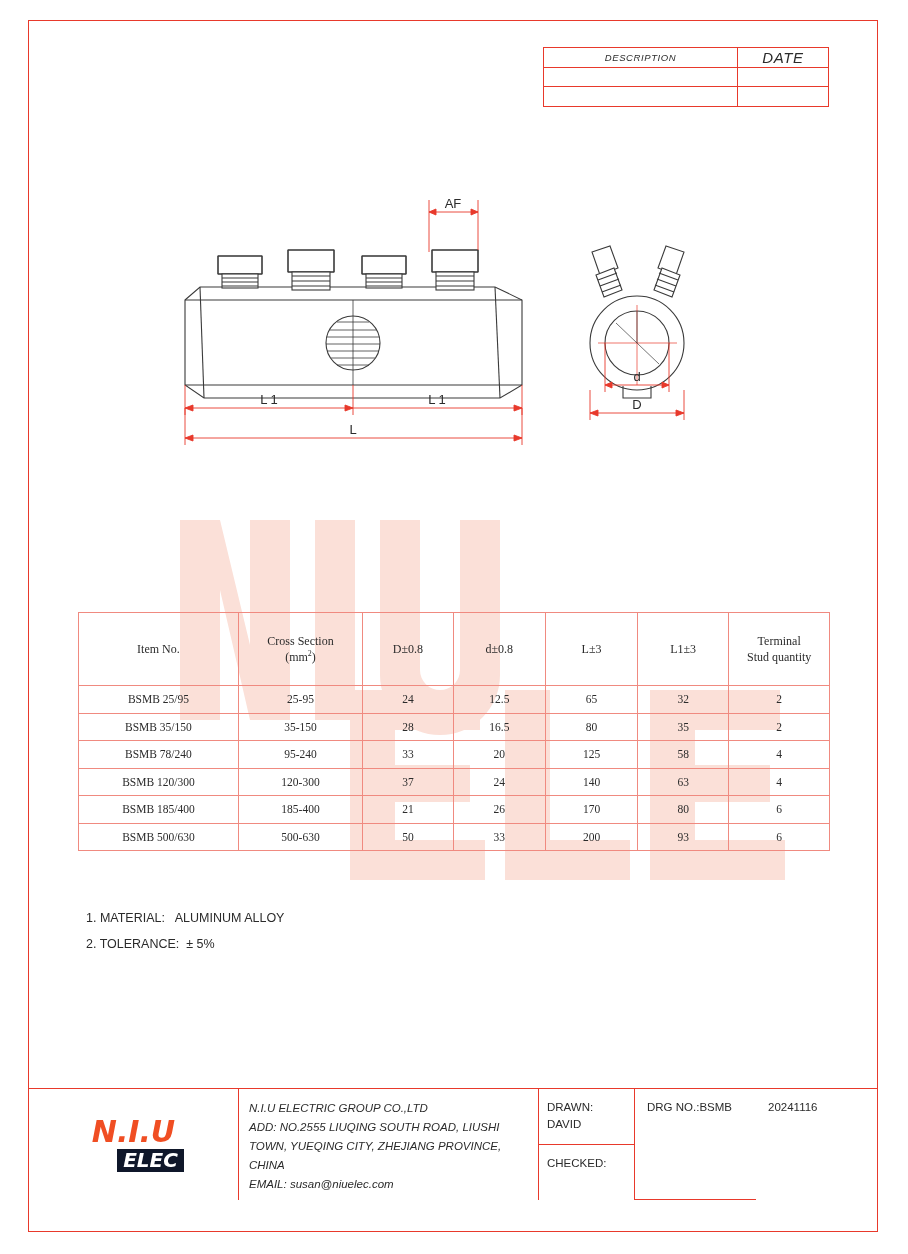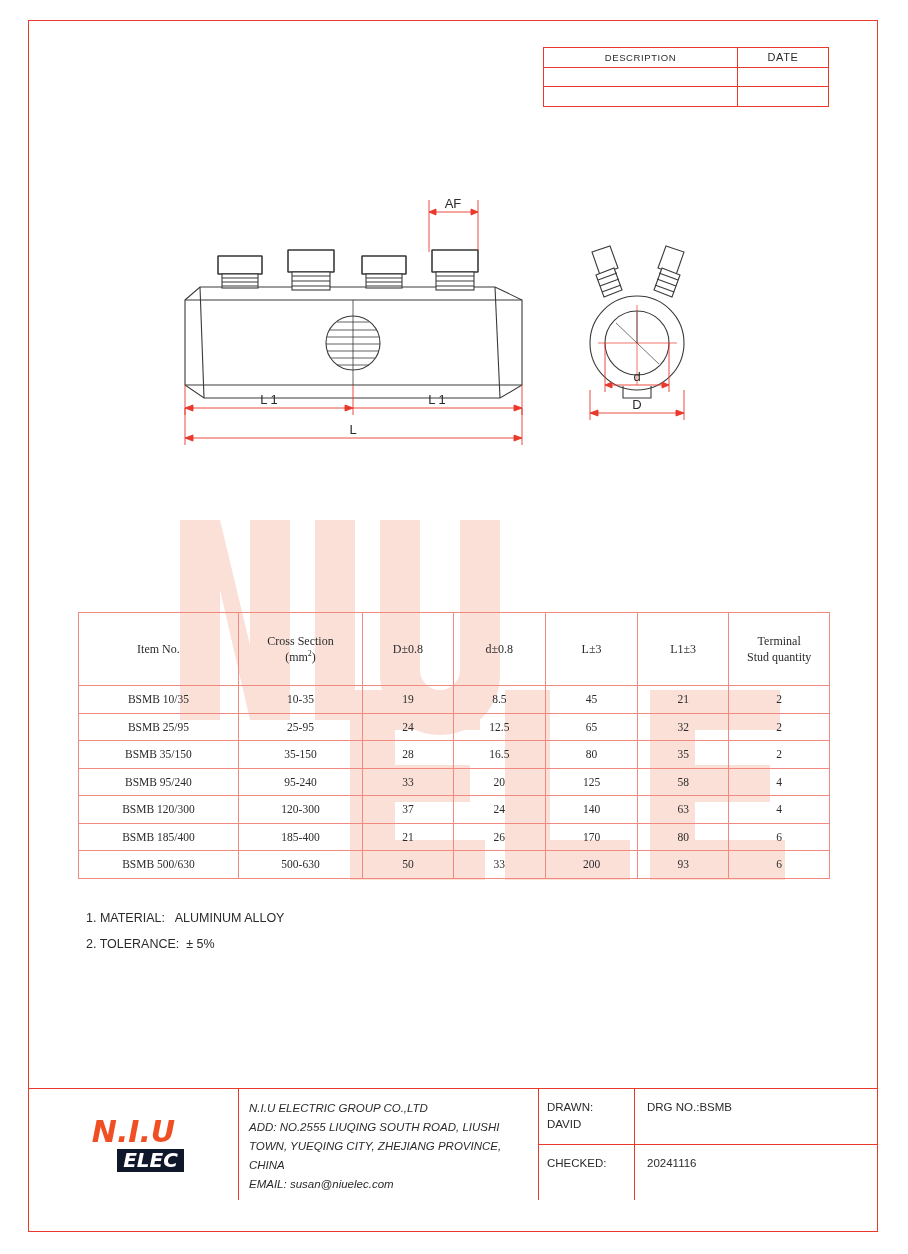--- a/index.html
+++ b/index.html
@@ -35,40 +35,41 @@
     border: 1px solid #e8392b;
     box-sizing: border-box;
     display: flex;
     flex-direction: column;
   }
   .rev-row {
     display: flex;
     flex: 1 1 0;
     border-bottom: 1px solid #e8392b;
     box-sizing: border-box;
+    font-style: italic;
   }
   .rev-row:last-child { border-bottom: none; }
   .rev-cell-desc {
     flex: 0 0 194px;
     border-right: 1px solid #e8392b;
     box-sizing: border-box;
     display: flex;
     align-items: center;
     justify-content: center;
     font-size: 9.5px;
     color: #2b2b2b;
     letter-spacing: 0.6px;
   }
   .rev-cell-date {
     flex: 1 1 auto;
     box-sizing: border-box;
     display: flex;
     align-items: center;
     justify-content: center;
-    font-size: 11px;
+    font-size: 15px;
     color: #2b2b2b;
     letter-spacing: 0.6px;
   }
   
   .watermark {
     position: absolute;
     left: 150px; top: 390px;
     width: 640px; height: 520px;
     pointer-events: none;
     opacity: 1;
@@ -161,21 +162,21 @@
     padding: 10px 0 0 8px;
     font-size: 11.5px;
     color: #2b2b2b;
     line-height: 17px;
   }
   .tb-mid-top { border-bottom: 1.2px solid #e8392b; }
   .tb-right {
     flex: 1 1 auto;
     box-sizing: border-box;
     display: flex;
-    flex-direction: column;
+    flex-direction: row;
   }
   .tb-right-top, .tb-right-bot {
     flex: 1 1 0;
     padding: 10px 0 0 12px;
     font-size: 11.5px;
     color: #2b2b2b;
     line-height: 17px;
   }
   .tb-right-top { border-bottom: 1.2px solid #e8392b; }
   .logo-wrap {
@@ -387,48 +388,39 @@
         <th class="col-l">L±3</th>
         <th class="col-l1">L1±3</th>
         <th class="col-term">
           <span>Terminal</span><br>
           <span>Stud quantity</span>
         </th>
       </tr>
     </thead>
     <tbody>
       <tr>
-        <td>BSMB 10/35</td>
-        <td>10-35</td>
-        <td>19</td>
-        <td>8.5</td>
-        <td>45</td>
-        <td>21</td>
-        <td>2</td>
-      </tr>
-      <tr>
         <td>BSMB 25/95</td>
         <td>25-95</td>
         <td>24</td>
         <td>12.5</td>
         <td>65</td>
         <td>32</td>
         <td>2</td>
       </tr>
       <tr>
         <td>BSMB 35/150</td>
         <td>35-150</td>
         <td>28</td>
         <td>16.5</td>
         <td>80</td>
         <td>35</td>
         <td>2</td>
       </tr>
       <tr>
-        <td>BSMB 95/240</td>
+        <td>BSMB 78/240</td>
         <td>95-240</td>
         <td>33</td>
         <td>20</td>
         <td>125</td>
         <td>58</td>
         <td>4</td>
       </tr>
       <tr>
         <td>BSMB 120/300</td>
         <td>120-300</td>

